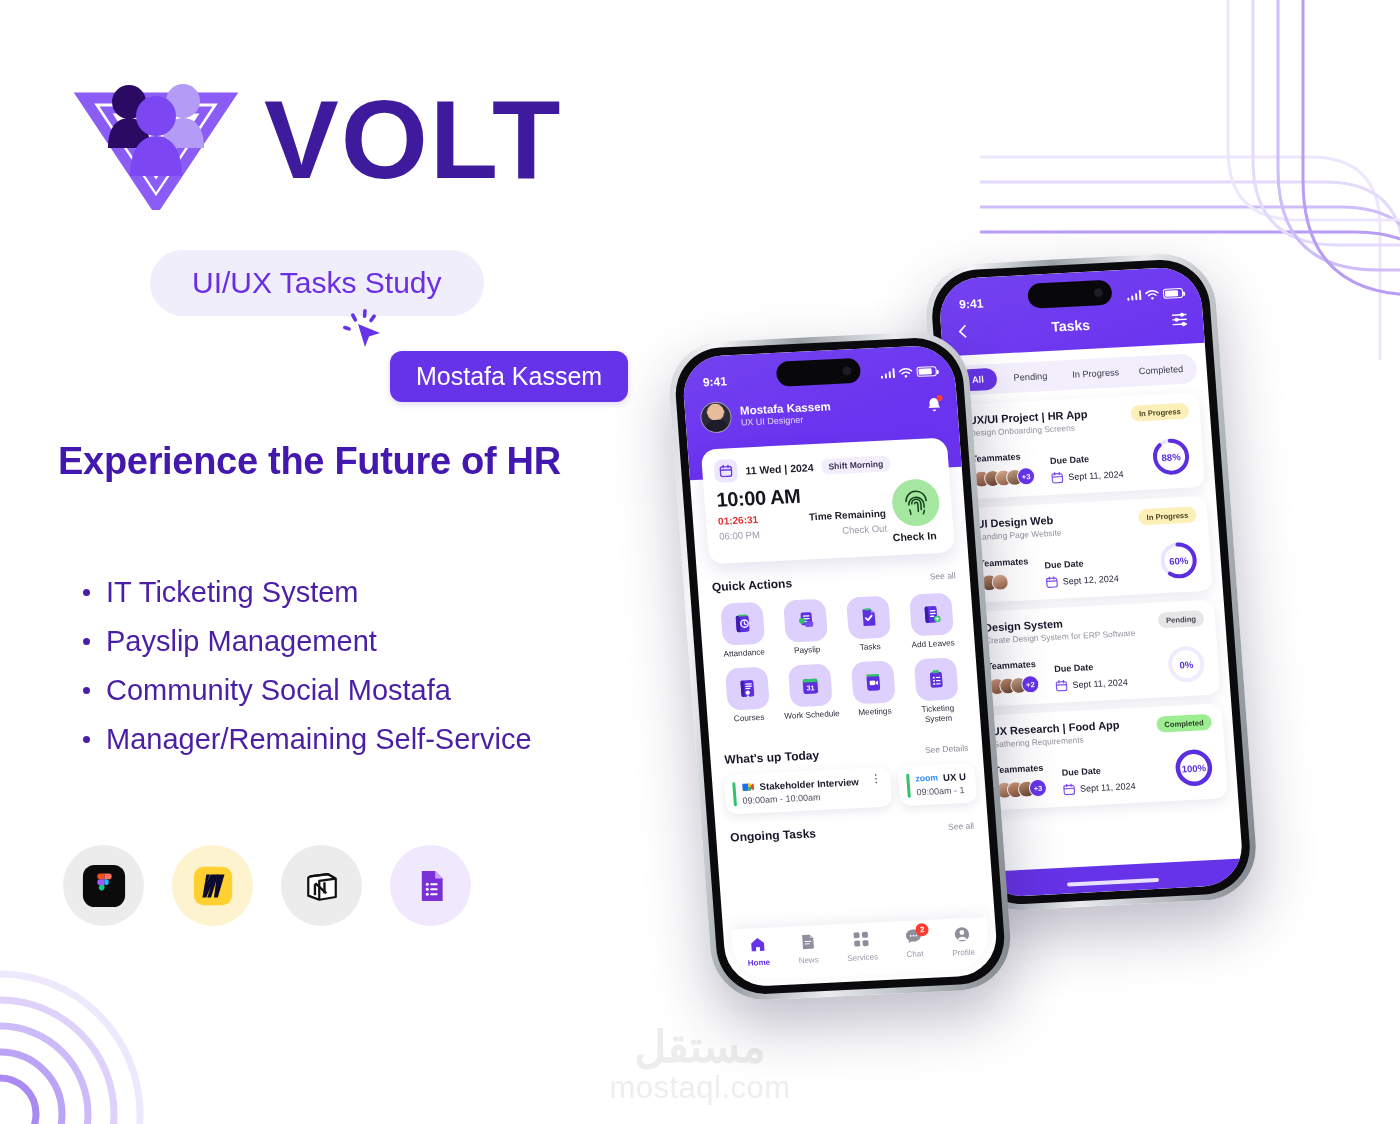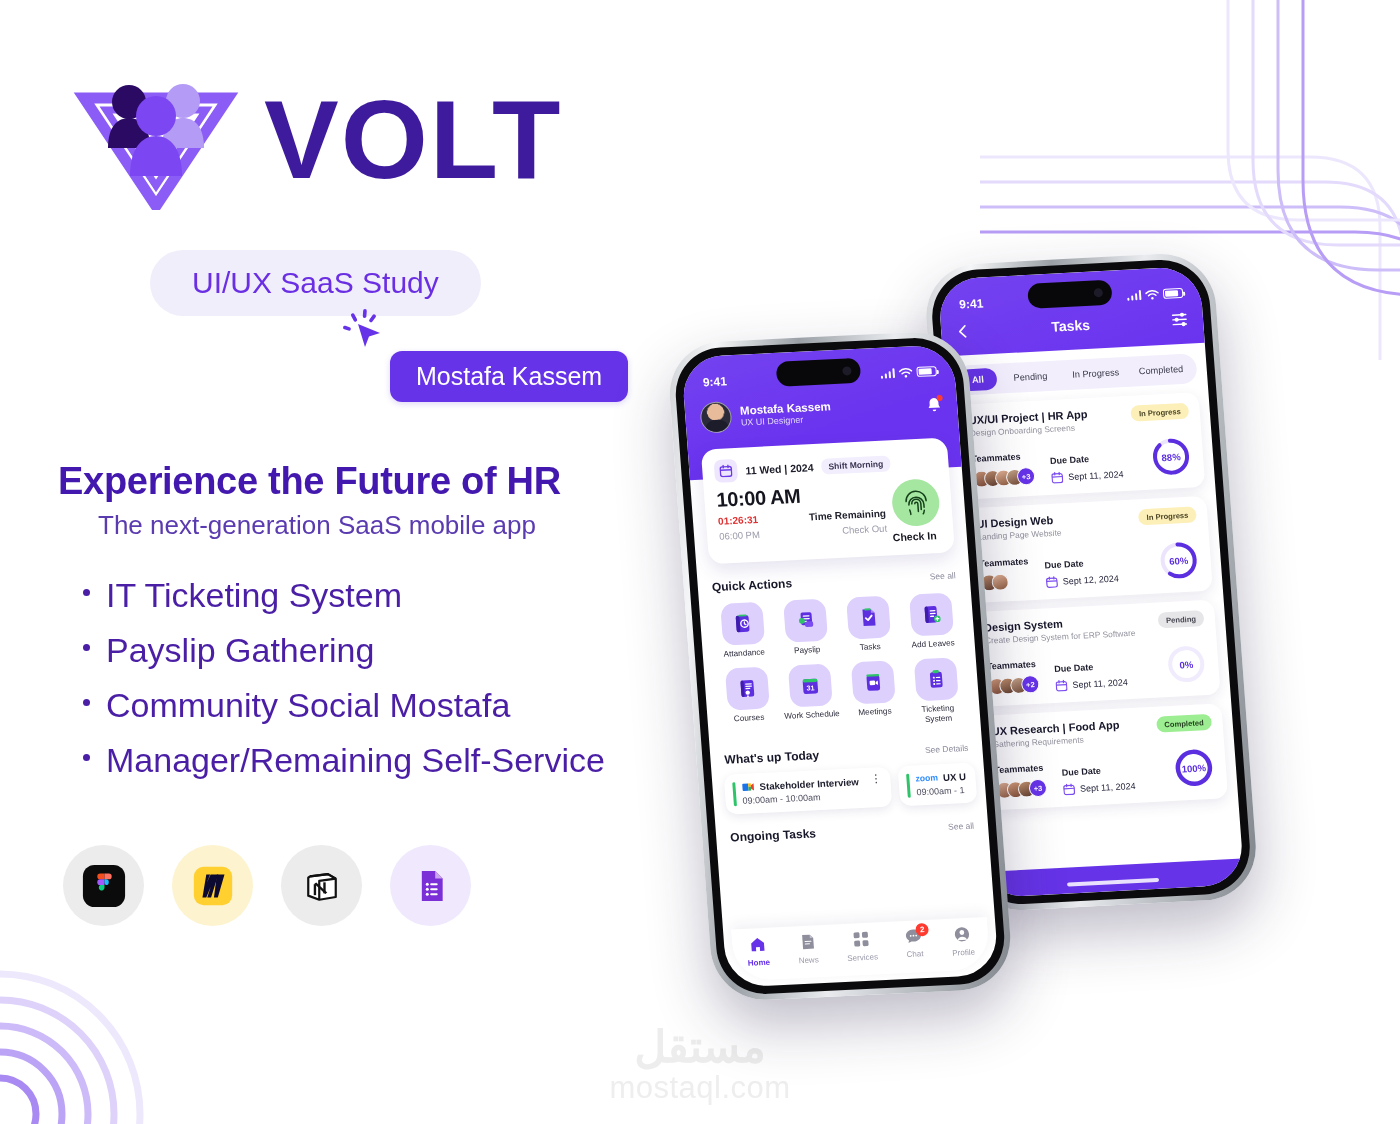--- a/index.html
+++ b/index.html
@@ -33,31 +33,31 @@
   #cursor-icon { position: absolute; left: 339px; top: 305px; width: 56px; height: 56px; }
   #author-badge {
     position: absolute; left: 390px; top: 351px;
     background: #6633e8; border-radius: 12px;
     padding: 11px 26px; font-size: 25px; color: #ffffff; font-weight: 400;
     box-shadow: 0 2px 6px rgba(80,40,200,.18);
   }
 
   
   #headline {
-    position: absolute; left: 58px; top: 460px;
+    position: absolute; left: 58px; top: 440px;
     font-size: 38px; font-weight: 700; color: #4318ae; letter-spacing: -.3px; text-align: center;
   }
   #subhead {
     position: absolute; left: 98px; top: 510px;
     font-size: 26px; font-weight: 400; color: #5a3bb0;
   }
   #feature-list { position: absolute; left: 78px; top: 576px; list-style: none; }
   #feature-list li {
     position: relative; padding-left: 28px; margin-bottom: 16px;
-    font-size: 34px; color: #4a1fa6; font-weight: 400;
+    font-size: 29px; color: #4a1fa6; font-weight: 400;
   }
   #feature-list li::before {
     content: ""; position: absolute; left: 5px; top: 13px;
     width: 7px; height: 7px; border-radius: 50%; background: #4a1fa6;
   }
 
   
   #tools { position: absolute; left: 63px; top: 845px; display: flex; gap: 28px; }
   .tool { width: 81px; height: 81px; border-radius: 50%; display: flex; align-items: center; justify-content: center; }
   .tool-figma  { background: #ececec; }
@@ -298,40 +298,39 @@
         <path d="M90 78 C90 56 100 48 111 48 C122 48 132 56 132 78 Z" fill="#b49bf5"></path>
       </g>
       <g>
         <circle cx="84" cy="46" r="20" fill="#7c46f2"></circle>
         <path d="M58 106 C58 78 70 66 84 66 C98 66 110 78 110 106 Z" fill="#7c46f2"></path>
       </g>
     </svg>
     <div id="brand-name">VOLT</div>
   </div>
 
-  <div id="case-badge">UI/UX SaaS Study</div>
+  <div id="case-badge">UI/UX Tasks Study</div>
 
   <svg id="cursor-icon" viewBox="0 0 56 56">
     <g fill="#6633e8">
       <path d="M19 19 L41 28 L30 31.5 L26 42 Z"></path>
       <rect x="13" y="8" width="3.6" height="9" rx="1.8" transform="rotate(-28 15 12)"></rect>
       <rect x="24" y="4" width="3.6" height="9" rx="1.8" transform="rotate(4 26 8)"></rect>
       <rect x="32" y="9" width="3.6" height="9" rx="1.8" transform="rotate(36 34 13)"></rect>
       <rect x="6" y="19" width="3.6" height="8" rx="1.8" transform="rotate(-72 8 23)"></rect>
     </g>
   </svg>
 
   <div id="author-badge">Mostafa Kassem</div>
 
   <h1 id="headline">Experience the Future of HR</h1>
-  <div id="subhead">The next-generation SaaS mobile app</div>
 
   <ul id="feature-list">
     <li>IT Ticketing System</li>
-    <li>Payslip Gathering</li>
+    <li>Payslip Management</li>
     <li>Community Social Mostafa</li>
     <li>Manager/Remaining Self-Service</li>
   </ul>
 
   <div id="tools">
     <div class="tool tool-figma">
       <svg viewBox="0 0 48 48" width="46" height="46">
         <rect x="2" y="2" width="44" height="44" rx="12" fill="#0b0b0b"></rect>
         <g transform="translate(15.5,11)">
           <path d="M4.5 0h4.5v6H4.5A3 3 0 0 1 4.5 0z" fill="#f24e1e"></path>

